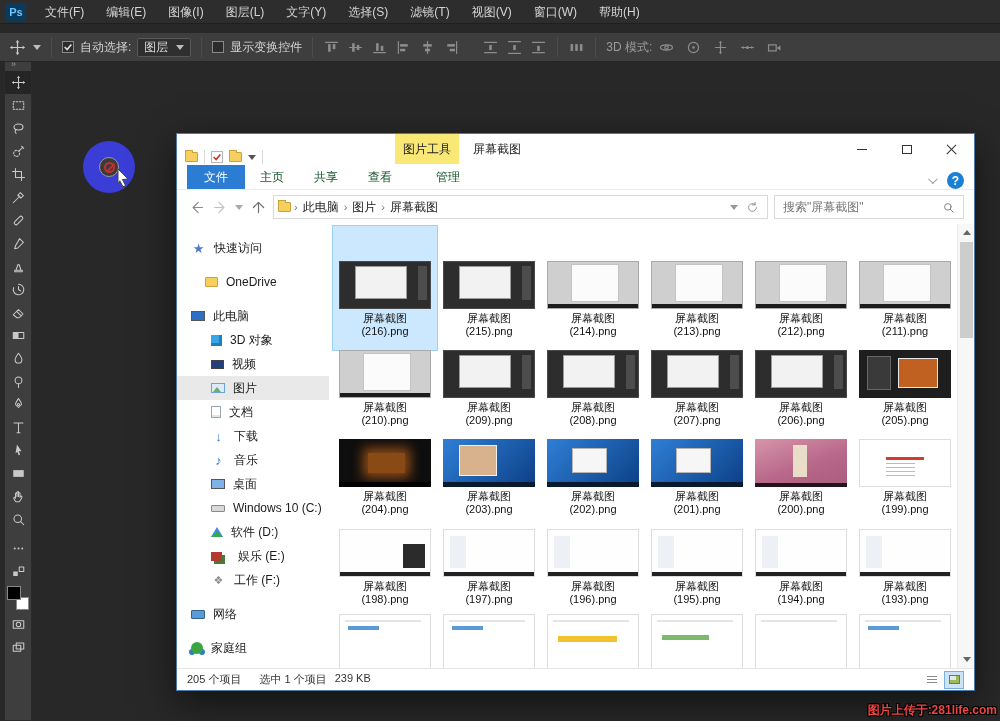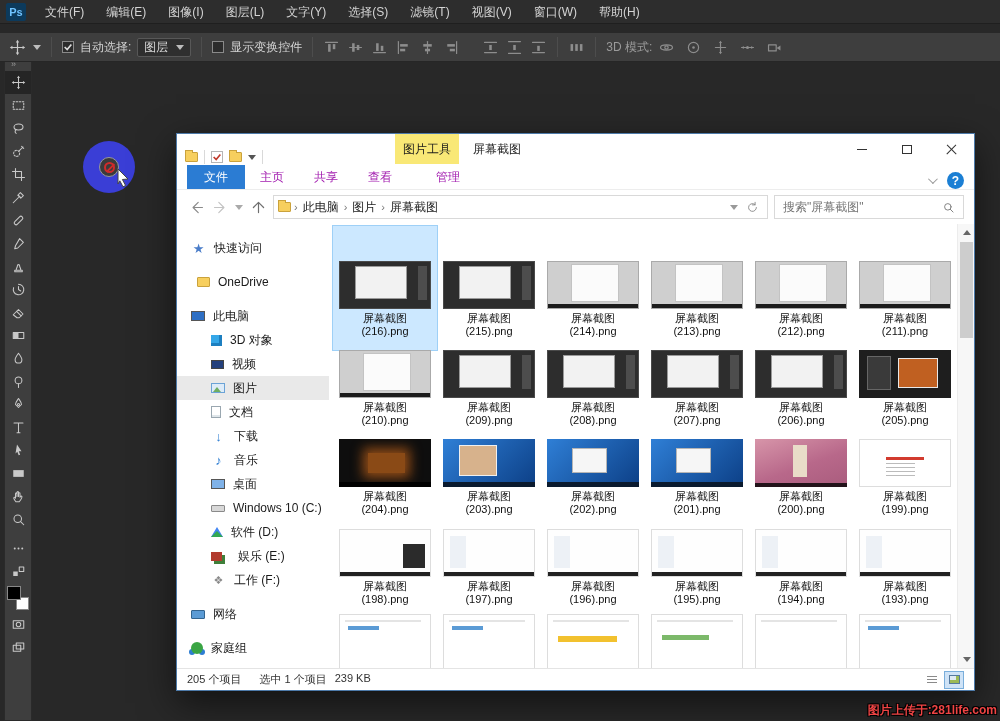--- a/index.html
+++ b/index.html
@@ -61,21 +61,21 @@
   .winbtn{width:45px;height:30px;display:flex;align-items:center;justify-content:center;}
   .min-glyph{width:10px;height:1px;background:#333;}
   .max-glyph{width:10px;height:9px;border:1px solid #333;}
   .close-glyph{position:relative;width:11px;height:11px;}
   .close-glyph::before,.close-glyph::after{content:"";position:absolute;left:-1px;top:5px;width:13px;height:1.4px;background:#333;}
   .close-glyph::before{transform:rotate(45deg);}
   .close-glyph::after{transform:rotate(-45deg);}
 
   
   #ex-tabs{position:absolute;left:0;top:30px;right:0;height:26px;display:flex;align-items:flex-end;border-bottom:1px solid #ededed;}
-  .rtab{padding:0 15px;height:24px;line-height:24px;color:#a21caf;}
+  .rtab{padding:0 15px;height:24px;line-height:24px;color:#14532d;}
   .rtab.file{background:#2b7cd3;color:#fff;padding:0 17px;margin-left:10px;}
   .rtab.manage{margin-left:14px;}
   #tabs-right{margin-left:auto;display:flex;align-items:center;gap:12px;padding-right:10px;}
   .chev{width:7px;height:7px;border-right:1.5px solid #999;border-bottom:1.5px solid #999;transform:rotate(45deg) translateY(-2px);}
   #help-btn{width:17px;height:17px;border-radius:50%;background:#1b7fd4;color:#fff;font-weight:bold;font-size:12px;display:flex;align-items:center;justify-content:center;}
 
   
   #ex-addrbar{position:absolute;left:0;top:56px;right:0;height:34px;display:flex;align-items:center;padding:0 10px;gap:6px;}
   .navarrow{display:flex;align-items:center;justify-content:center;width:18px;height:22px;}
   #addr-box{flex:1;height:24px;border:1px solid #d9d9d9;display:flex;align-items:center;padding:0 4px;gap:2px;}
@@ -567,21 +567,21 @@
         </svg>
     </div>
   </div>
 
   <div id="ex-body">
     <div id="ex-nav">
         <div class="nav-item" style="padding-left: 14px;">
           <span class="nicon n-star"></span>
           <span>快速访问</span>
         </div>
-        <div class="nav-item grp" style="padding-left: 20px;">
+        <div class="nav-item grp" style="padding-left: 28px;">
           <span class="nicon n-folder"></span>
           <span>OneDrive</span>
         </div>
         <div class="nav-item grp" style="padding-left: 14px;">
           <span class="nicon n-pc"></span>
           <span>此电脑</span>
         </div>
         <div class="nav-item" style="padding-left: 34px;">
           <span class="nicon n-cube"></span>
           <span>3D 对象</span>

